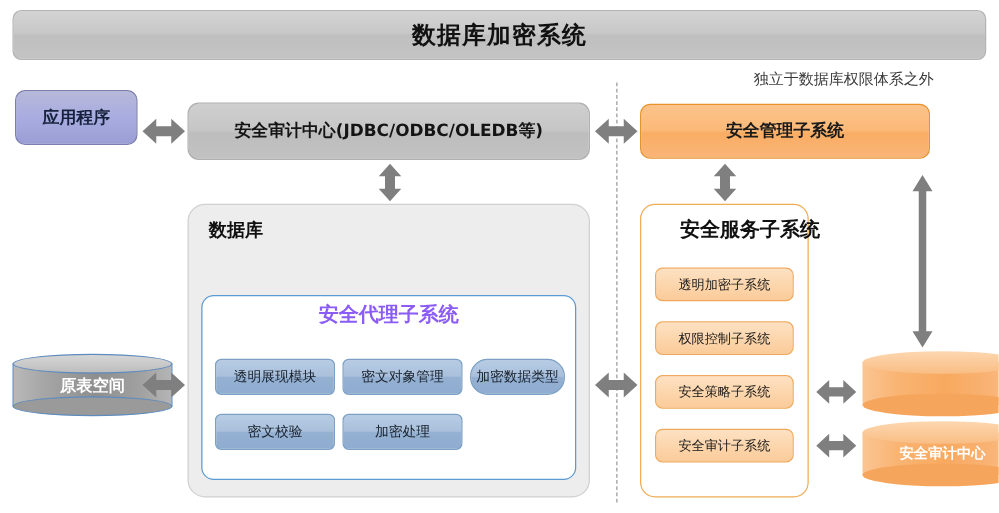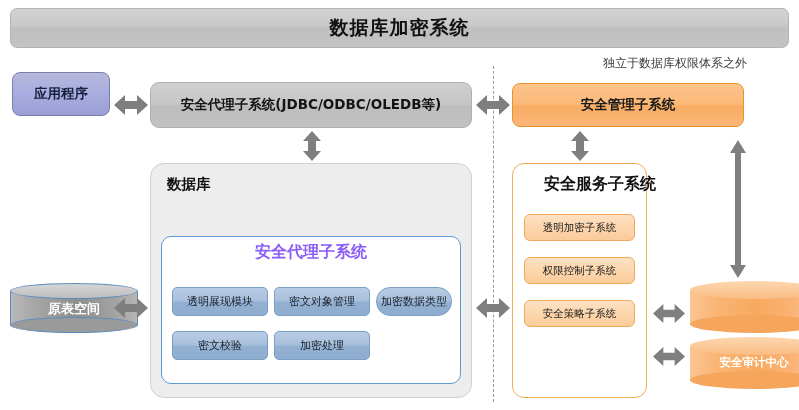--- a/index.html
+++ b/index.html
@@ -228,21 +228,21 @@
   <div class="abs ctr title-bar">数据库加密系统</div>
 
   <div class="abs divider"></div>
 
   <div class="abs ctr app-box">应用程序</div>
 
   <svg class="arrow" style="left:114px; top:94px;" width="34" height="22" viewBox="0 0 34 22">
     <path class="arrow-fill" d="M0,11 L11,1 L11,7 L23,7 L23,1 L34,11 L23,21 L23,15 L11,15 L11,21 Z"></path>
   </svg>
 
-  <div class="abs ctr iface-box">安全代理子系统(JDBC/ODBC/OLEDB等)</div>
+  <div class="abs ctr iface-box">安全审计中心(JDBC/ODBC/OLEDB等)</div>
 
   <svg class="arrow" style="left:302px; top:131px;" width="20" height="30" viewBox="0 0 20 30">
     <path class="arrow-fill" d="M10,0 L19,10 L14,10 L14,20 L19,20 L10,30 L1,20 L6,20 L6,10 L1,10 Z"></path>
   </svg>
 
   <svg class="arrow" style="left:476px; top:94px;" width="34" height="22" viewBox="0 0 34 22">
     <path class="arrow-fill" d="M0,11 L11,1 L11,7 L23,7 L23,1 L34,11 L23,21 L23,15 L11,15 L11,21 Z"></path>
   </svg>
 
   <div class="abs db-box"></div>
@@ -283,20 +283,21 @@
   <svg class="arrow" style="left:729px; top:140px;" width="18" height="138" viewBox="0 0 18 138">
     <path class="arrow-fill" d="M9,0 L17,13 L12,13 L12,125 L17,125 L9,138 L1,125 L6,125 L6,13 L1,13 Z"></path>
   </svg>
 
   <div class="abs svc-box"></div>
   <div class="abs svc-title">安全服务子系统</div>
 
   <div class="abs ctr orange-chip" style="top:214px;">透明加密子系统</div>
   <div class="abs ctr orange-chip" style="top:257px;">权限控制子系统</div>
   <div class="abs ctr orange-chip" style="top:300px;">安全策略子系统</div>
+  <div class="abs ctr orange-chip" style="top:343px;">安全审计子系统</div>
 
   <svg class="arrow" style="left:653px; top:303px;" width="32" height="21" viewBox="0 0 34 22">
     <path class="arrow-fill" d="M0,11 L11,1 L11,7 L23,7 L23,1 L34,11 L23,21 L23,15 L11,15 L11,21 Z"></path>
   </svg>
   <svg class="arrow" style="left:653px; top:346px;" width="32" height="21" viewBox="0 0 34 22">
     <path class="arrow-fill" d="M0,11 L11,1 L11,7 L23,7 L23,1 L34,11 L23,21 L23,15 L11,15 L11,21 Z"></path>
   </svg>
 
   <div class="cyl cyl-orange cyl-policy">
     <div class="body"></div>

